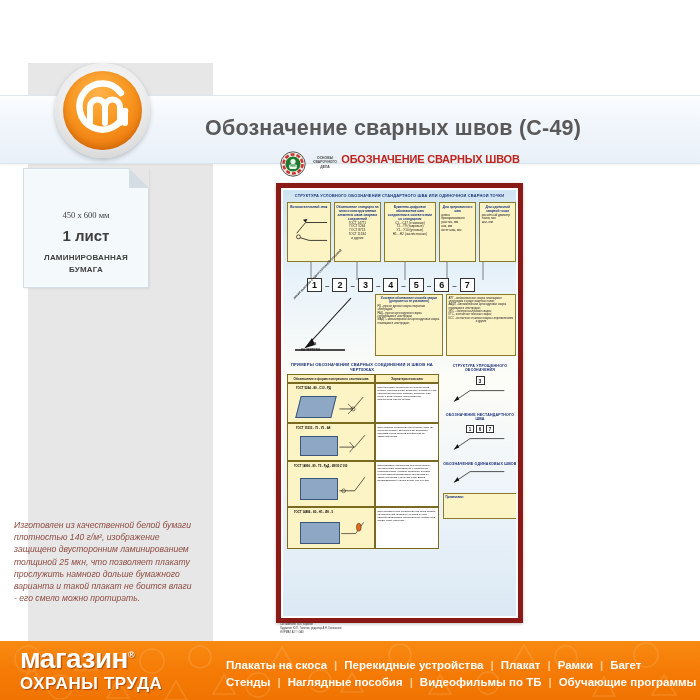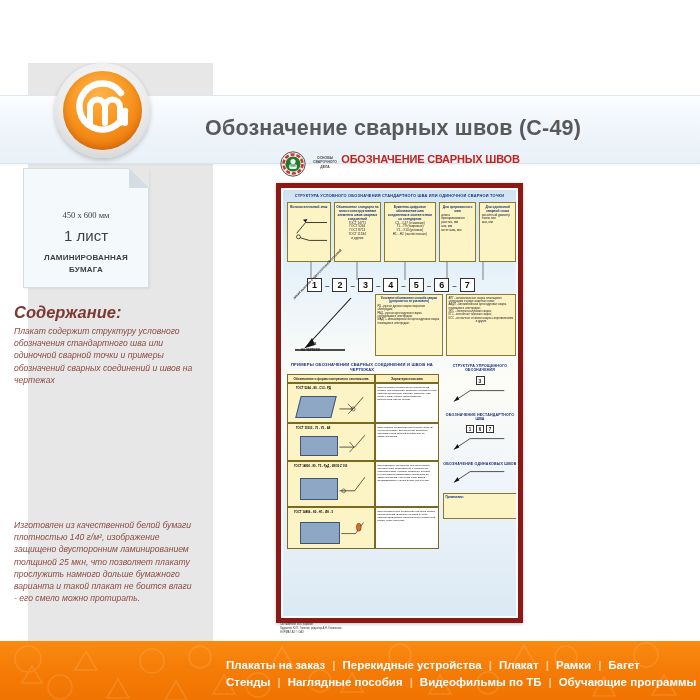--- a/index.html
+++ b/index.html
@@ -50,21 +50,21 @@
   .paper:after{
     content:"";position:absolute;right:-1px;top:-1px;
     border-width:0 20px 20px 0;border-style:solid;
     border-color:#e7e7e7 #e7e7e7 #d4dde3 #d4dde3;
   }
   .paper .a2{position:absolute;left:0;right:0;top:6px;text-align:center;
     font-size:30px;font-weight:bold;color:#4a4a4a;letter-spacing:-.5px;}
   .paper .dims{position:absolute;left:0;right:0;top:41px;text-align:center;
     font-size:8.5px;color:#3c3c3c;font-family:"Liberation Serif",serif;}
   .paper .sheets{position:absolute;left:0;right:0;top:58px;text-align:center;
-    font-size:15px;font-weight:normal;color:#3f3f3f;}
+    font-size:15px;font-weight:bold;color:#3f3f3f;}
   .paper .mat1{position:absolute;left:0;right:0;top:84px;text-align:center;
     font-size:8px;font-weight:bold;color:#3f3f3f;letter-spacing:.2px;}
   .paper .mat2{position:absolute;left:0;right:0;top:96px;text-align:center;
     font-size:8px;font-weight:bold;color:#3f3f3f;letter-spacing:.2px;}
 
   
   .blk{position:absolute;width:180px;color:#7b3a33;}
   .blk .h{font-size:16.5px;font-weight:bold;font-style:italic;color:#7b3a33;margin-bottom:3px;}
   .blk .p{font-size:8.6px;font-style:italic;line-height:1.42;color:#8d4a40;}
   #soderzh{left:14px;top:268px;}
@@ -154,24 +154,20 @@
     </svg>
   </div>
 
   <div class="paper">
     <div class="dims">450 x 600 мм</div>
     <div class="sheets">1 лист</div>
     <div class="mat1">ЛАМИНИРОВАННАЯ</div>
     <div class="mat2">БУМАГА</div>
   </div>
 
-  <div class="blk" id="soderzh">
-    <div class="h">Содержание:</div>
-    <div class="p">Плакат содержит структуру условного обозначения стандартного шва или одиночной сварной точки и примеры обозначений сварных соединений и швов на чертежах</div>
-  </div>
 
   <div class="blk" id="material">
     <div class="p">Изготовлен из качественной белой бумаги плотностью 140 г/м², изображение защищено двусторонним ламинированием толщиной 25 мкн, что позволяет плакату прослужить намного дольше бумажного варианта и такой плакат не боится влаги - его смело можно протирать.</div>
   </div>
 
   <div class="poster-area">
 
     <svg class="emblem" viewBox="0 0 26 26">
       <circle cx="13" cy="13" r="12.2" fill="#f2f0e4" stroke="#555" stroke-width="1"></circle>
       <circle cx="13" cy="13" r="9.5" fill="none" stroke="#c33" stroke-width="2.6" stroke-dasharray="4 2"></circle>
@@ -393,24 +389,28 @@
         <path d="M440 34 l11 19 l-22 0 z"></path>
         <circle cx="488" cy="42" r="11"></circle>
         <path d="M524 4 l11 19 l-22 0 z"></path>
         <circle cx="566" cy="16" r="11"></circle>
         <path d="M604 36 l11 19 l-22 0 z"></path>
         <circle cx="646" cy="14" r="12"></circle>
         <path d="M664 34 l12 20 l-24 0 z"></path>
       </g>
     </svg>
 
+    <div class="shop-logo">
+      <div class="shop-l1"><span>магазин</span><span class="reg">®</span></div>
+      <div class="shop-l2">ОХРАНЫ ТРУДА</div>
+    </div>
 
     <div class="links">
       <div class="link-row r1">
-        <a>Плакаты на заказ</a>
+        <a>Плакаты на скоса</a>
         <span class="sep">|</span>
         <a>Перекидные устройства</a>
         <span class="sep">|</span>
         <a>Плакат</a>
         <span class="sep">|</span>
         <a>Рамки</a>
         <span class="sep">|</span>
         <a>Багет</a>
       </div>
       <div class="link-row r2">

